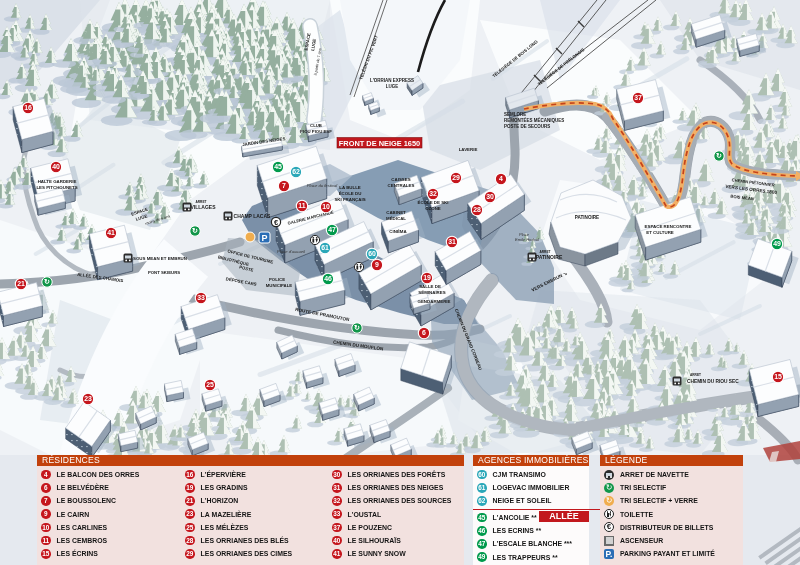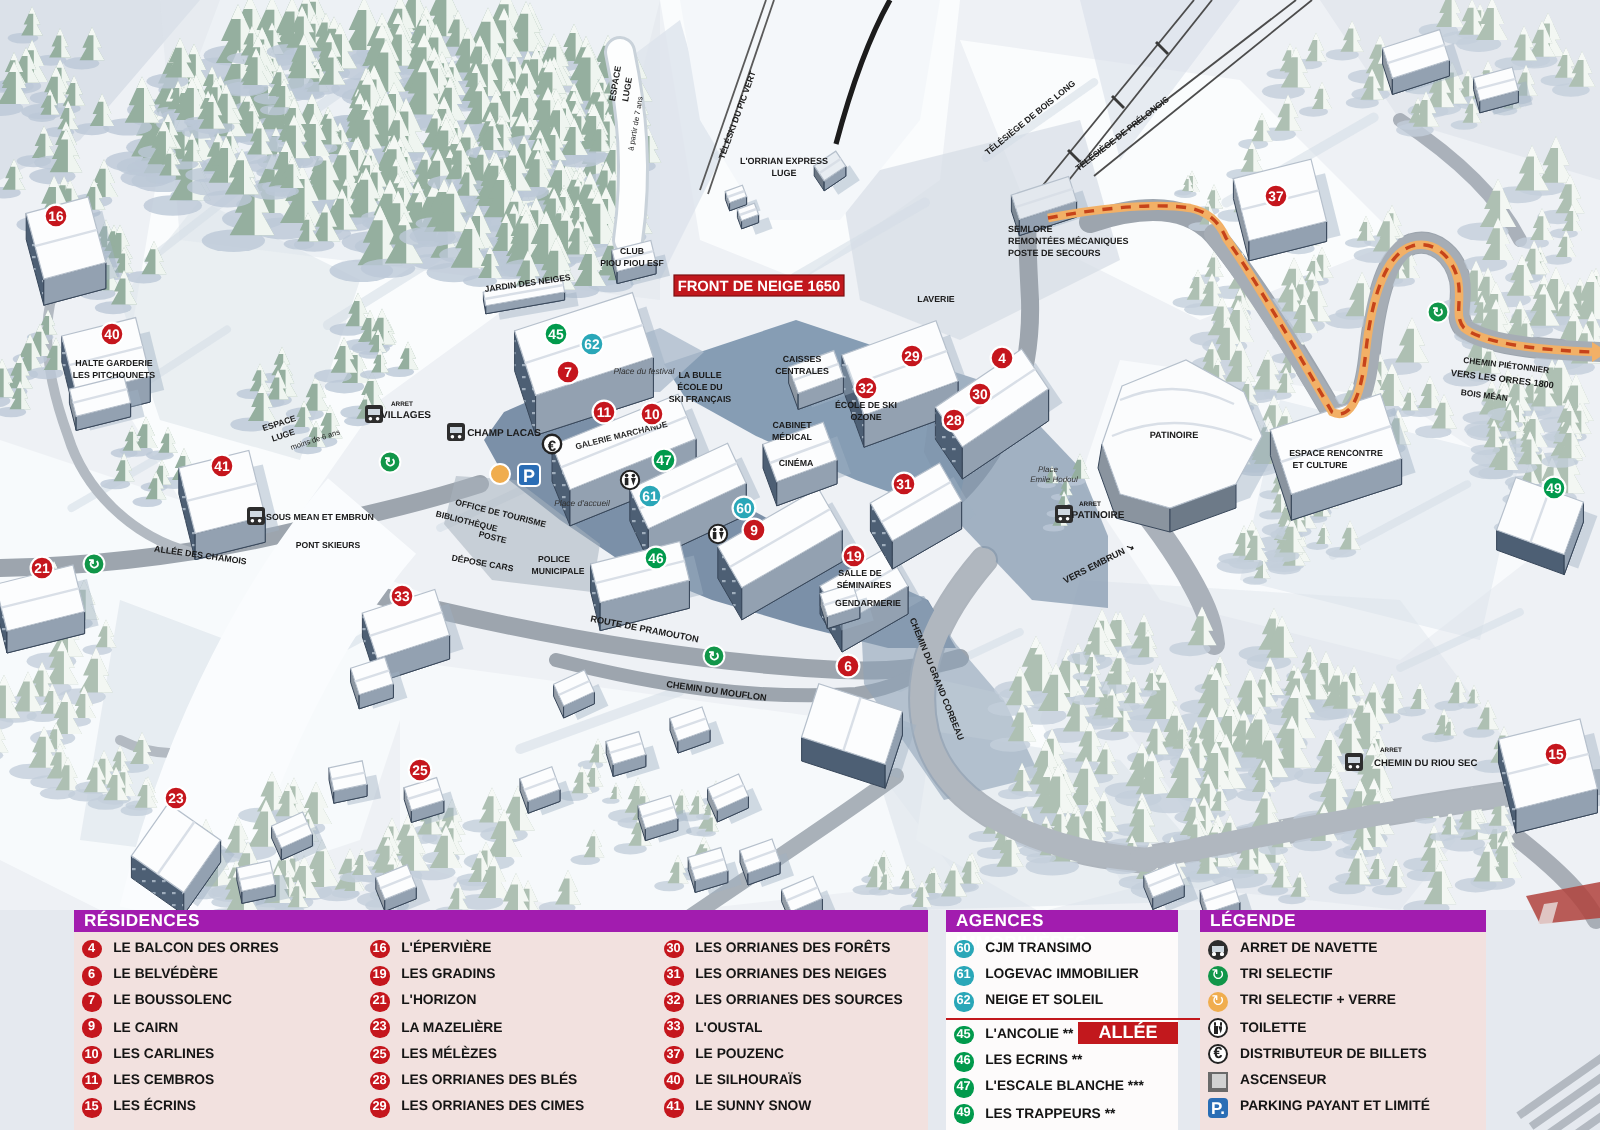--- a/index.html
+++ b/index.html
@@ -1,18 +1,18 @@
 <!DOCTYPE html>
 <html><head><meta charset="utf-8"><style>
 * {margin:0;padding:0;box-sizing:border-box}
 body {font-family:"Liberation Sans",sans-serif}
 #wrap {position:relative;width:800px;height:565px;overflow:hidden;background:#fff}
 #map {position:absolute;left:0;top:0}
 .panel {position:absolute;top:455px;height:110px}
-.hdr {height:10.5px;background:#a21caf;color:#fff;font-size:8.6px;font-weight:bold;line-height:10.5px;padding-left:5px;letter-spacing:.2px}
+.hdr {height:10.5px;background:#c2410c;color:#fff;font-size:8.6px;font-weight:normal;line-height:10.5px;padding-left:5px;letter-spacing:.2px}
 .cols {position:absolute}
 .row {height:13.2px;display:flex;align-items:center;white-space:nowrap}
 .c {width:9.6px;height:9.6px;border-radius:50%;color:#fff;font-size:6.4px;font-weight:bold;text-align:center;line-height:9.6px;flex:0 0 9.6px}
 .lt {font-size:6.9px;font-weight:bold;color:#141414;margin-left:6px}
 .ic {position:relative;width:10px;height:10px;flex:0 0 10px;display:inline-block}
 </style></head><body>
 <div id="wrap">
 
 <div id="map"><svg width="800" height="565" viewBox="0 0 800 565" font-family="Liberation Sans, sans-serif">
 <defs>

